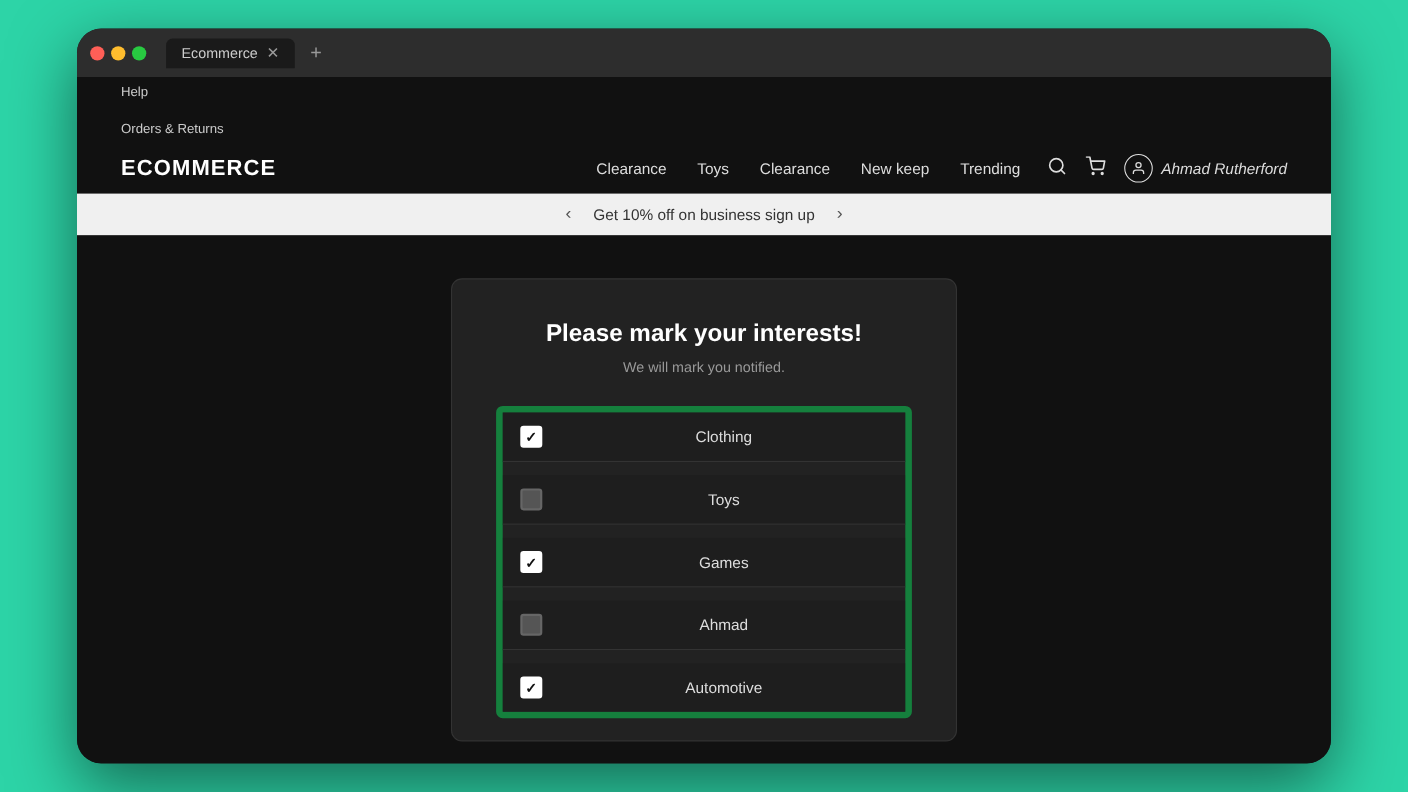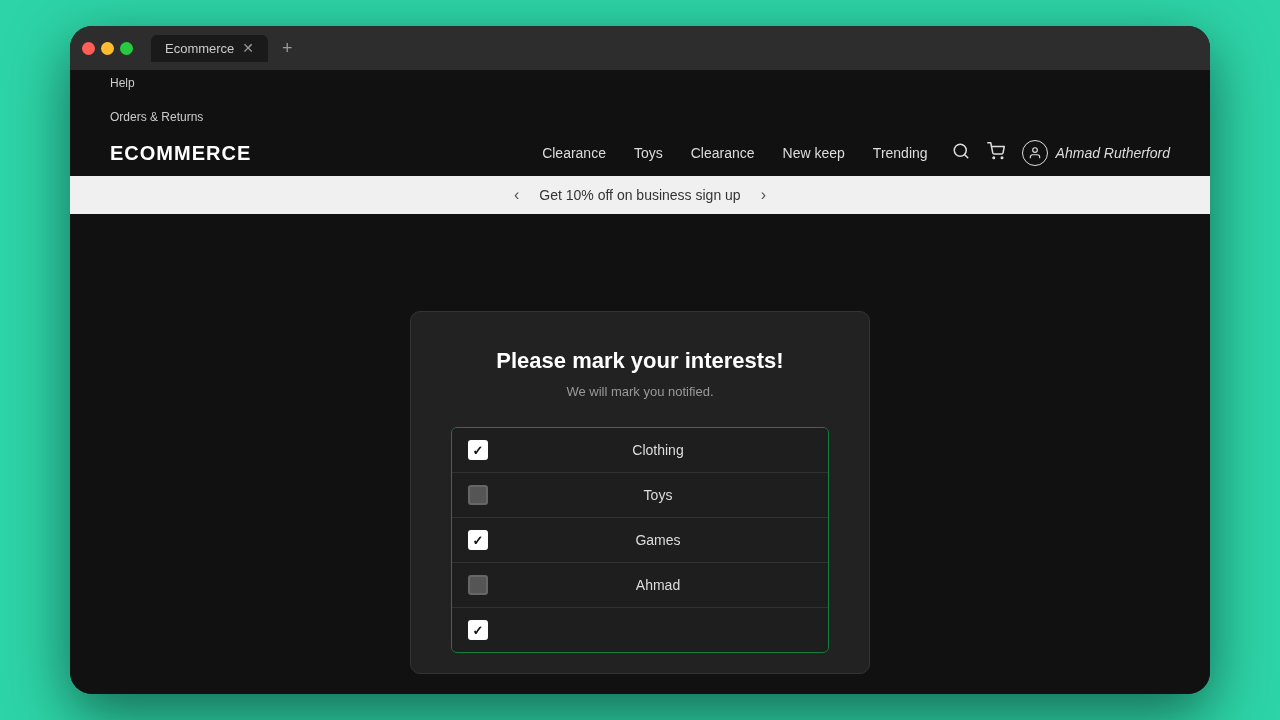--- a/index.html
+++ b/index.html
@@ -207,22 +207,22 @@
     .card-subtitle {
       color: #999;
       font-size: 13px;
       text-align: center;
       margin-bottom: 28px;
     }
 
     .interest-list {
       display: flex;
       flex-direction: column;
-      gap: 0;
-      border: 1px solid #15803d;
+      gap: 12px;
+      border: 6px solid #15803d;
       border-radius: 6px;
       overflow: hidden;
     }
 
     .interest-item {
       display: flex;
       align-items: center;
       padding: 12px 16px;
       border-bottom: 1px solid #333;
       background: #1e1e1e;
@@ -358,19 +358,20 @@
             <span class="interest-label">Games</span>
           </div>
 
           <div class="interest-item">
             <div class="checkbox unchecked"></div>
             <span class="interest-label">Ahmad</span>
           </div>
 
           <div class="interest-item">
             <div class="checkbox checked"></div>
+            <span class="interest-label">Automotive</span>
           </div>
         </div>
       </div>
     </div>
 
   </div>
 </div>
 
 </body></html>

